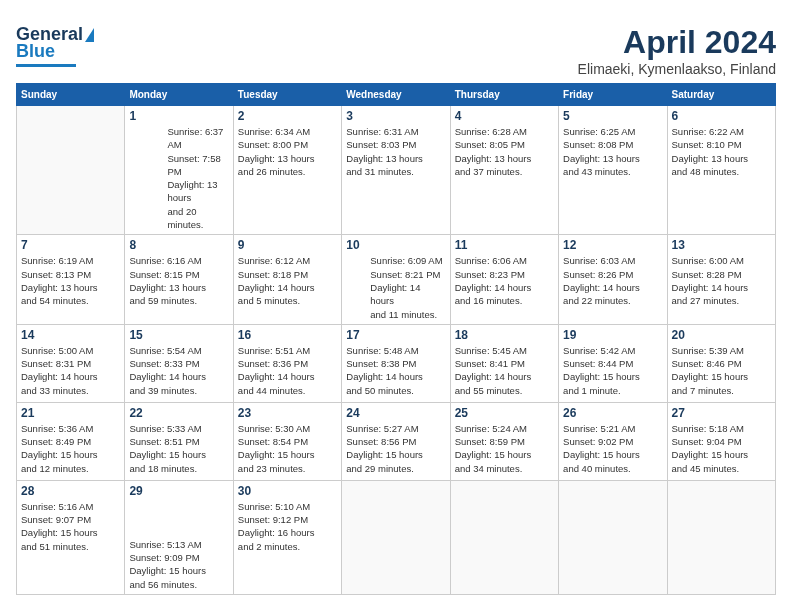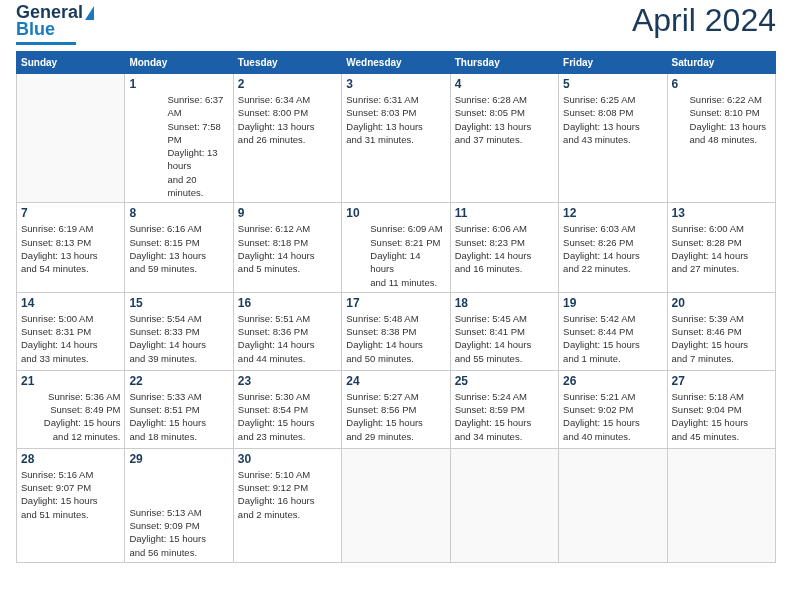--- a/index.html
+++ b/index.html
@@ -7,21 +7,21 @@
       font-family: Arial, sans-serif;
       background: #fff;
       width: 792px;
       height: 612px;
       overflow: hidden;
     }
     .page {
       width: 792px;
       min-height: 612px;
       background: #fff;
-      padding: 2px 16px 10px 16px;
+      padding: 24px 16px 10px 16px;
     }
     .header {
       display: flex;
       justify-content: space-between;
       align-items: flex-start;
       margin-bottom: 6px;
     }
     .logo {
       display: flex;
       flex-direction: column;
@@ -40,21 +40,21 @@
       width: 60px;
       height: 3px;
       background: #1a7abf;
       margin-top: 2px;
     }
     .title-block {
       text-align: right;
     }
     .title-block .month-year {
       font-size: 32px;
-      font-weight: normal;
+      font-weight: bold;
       color: #1a3a5c;
     }
     .title-block .location {
       font-size: 14px;
       color: #444;
     }
     .calendar {
       width: 100%;
       border-collapse: collapse;
       border: 1px solid #ccc;
@@ -103,20 +103,21 @@
     <div class="logo">
       <div style="display:flex;align-items:center;">
         <span style="font-size:18px;font-weight:bold;color:#1a3a5c;">General</span>
         <span class="logo-triangle"></span>
       </div>
       <span style="font-size:18px;font-weight:bold;color:#1a7abf;margin-top:-4px;">Blue</span>
       <div class="logo-line"></div>
     </div>
     <div class="title-block">
       <div class="month-year">April 2024</div>
+      <div class="location">Elimaeki, Kymenlaakso, Finland</div>
     </div>
   </div>
 
   <table class="calendar">
     <thead>
       <tr>
       <th>Sunday</th>
           <th>Monday</th>
           <th>Tuesday</th>
           <th>Wednesday</th>
@@ -158,21 +159,21 @@
           </td>
           <td>
             <span class="day-num">5</span>
             <div class="day-info" style="white-space: pre-line;">Sunrise: 6:25 AM
 Sunset: 8:08 PM
 Daylight: 13 hours
 and 43 minutes.</div>
           </td>
           <td>
             <span class="day-num">6</span>
-            <div class="day-info" style="white-space: pre-line; margin-left: 18px;">Sunrise: 6:22 AM
+            <div class="day-info" style="white-space: pre-line;">Sunrise: 6:22 AM
 Sunset: 8:10 PM
 Daylight: 13 hours
 and 48 minutes.</div>
           </td>
         </tr>
         <tr class="week-row">
           <td>
             <span class="day-num">7</span>
             <div class="day-info" style="white-space: pre-line;">Sunrise: 6:19 AM
 Sunset: 8:13 PM
@@ -269,21 +270,21 @@
             <span class="day-num">20</span>
             <div class="day-info" style="white-space: pre-line;">Sunrise: 5:39 AM
 Sunset: 8:46 PM
 Daylight: 15 hours
 and 7 minutes.</div>
           </td>
         </tr>
         <tr class="week-row">
           <td>
             <span class="day-num">21</span>
-            <div class="day-info" style="white-space: pre-line; text-align: right;">Sunrise: 5:36 AM
+            <div class="day-info" style="white-space: pre-line;">Sunrise: 5:36 AM
 Sunset: 8:49 PM
 Daylight: 15 hours
 and 12 minutes.</div>
           </td>
           <td>
             <span class="day-num">22</span>
             <div class="day-info" style="white-space: pre-line;">Sunrise: 5:33 AM
 Sunset: 8:51 PM
 Daylight: 15 hours
 and 18 minutes.</div>

